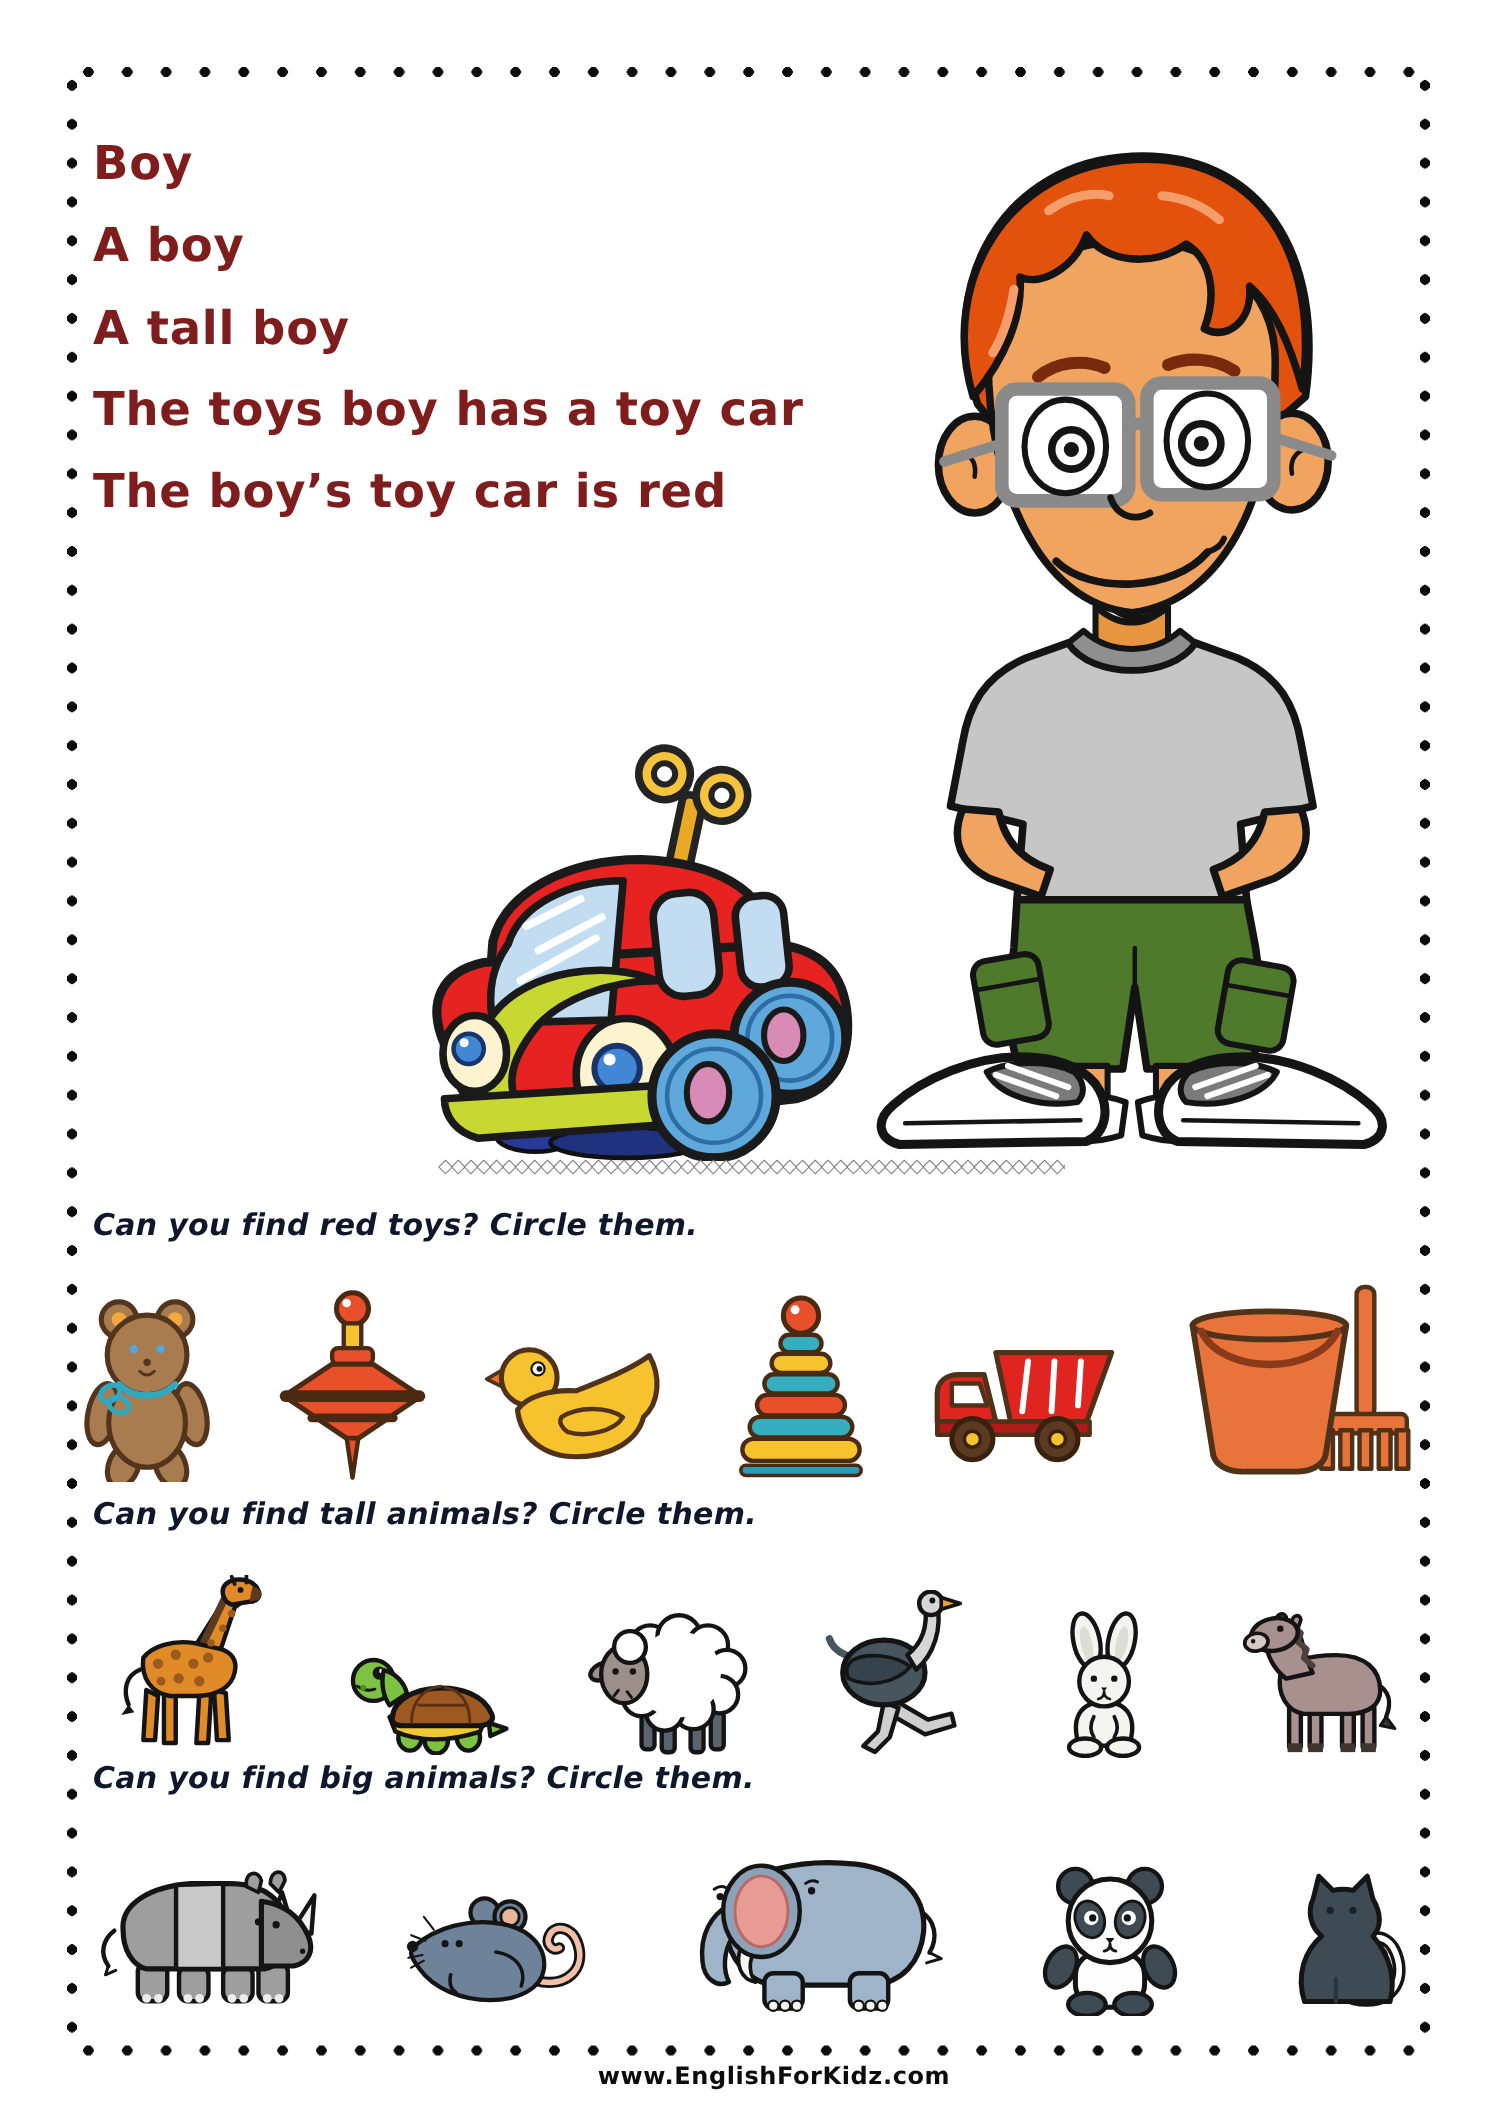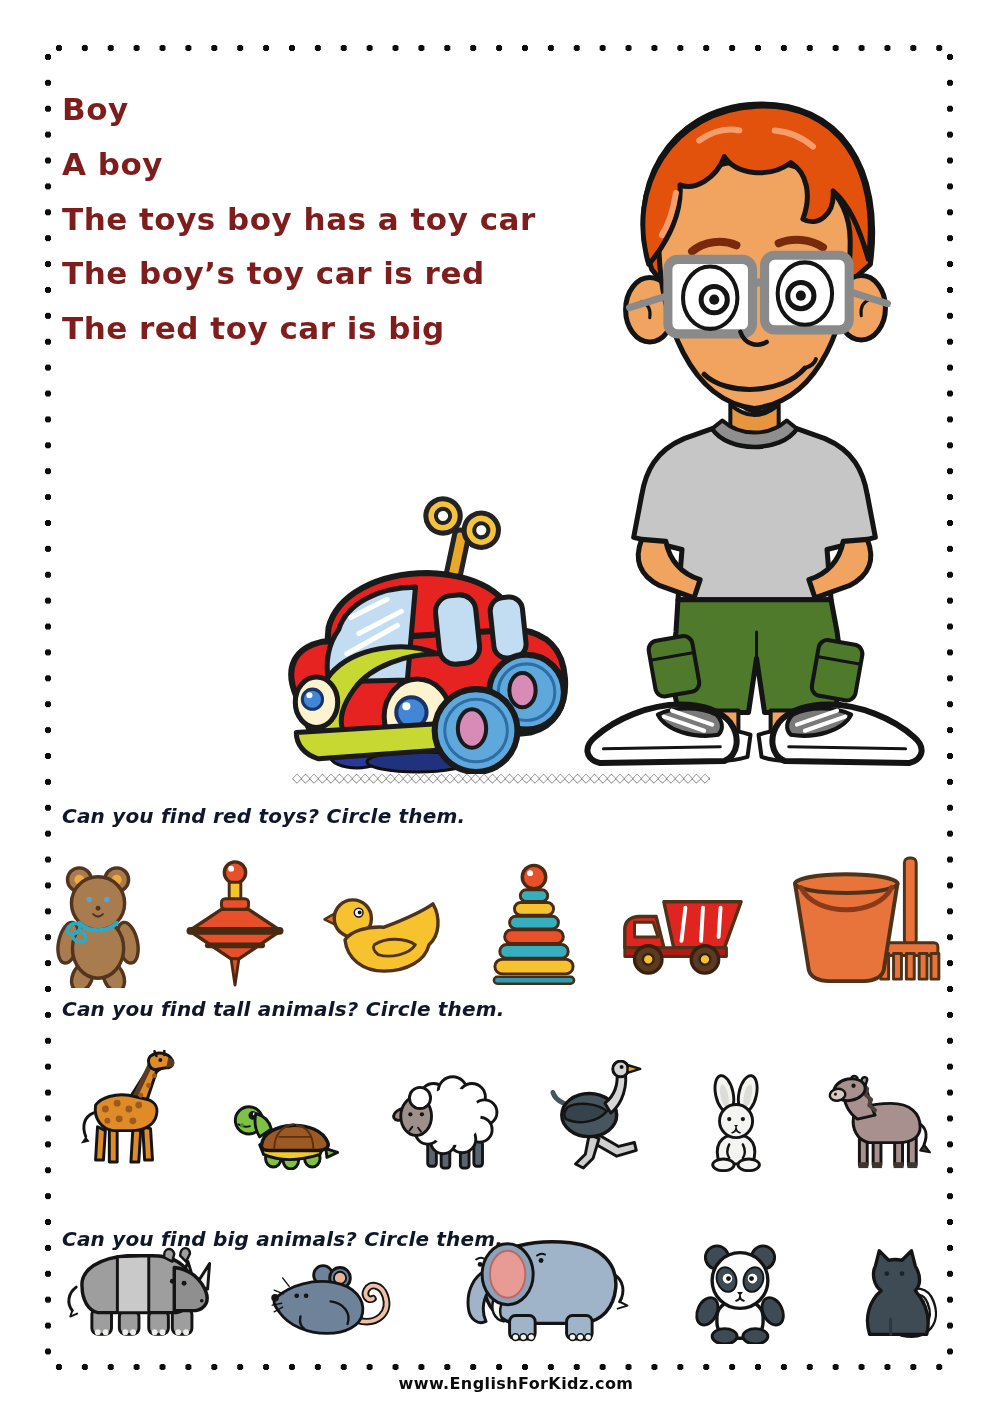--- a/index.html
+++ b/index.html
@@ -20,21 +20,21 @@
   #border-right{left:946px;top:44px;height:1327px;}
 
   .reading{position:absolute;left:62px;top:82px;}
   .reading .line{font-size:31px;font-weight:bold;line-height:54.8px;letter-spacing:.5px;color:#7f1d1d;white-space:nowrap;}
 
   .divider{position:absolute;left:292px;top:770px;width:418px;overflow:hidden;white-space:nowrap;
     color:#7d7d7d;font-size:13px;letter-spacing:-1.5px;}
 
   .question{position:absolute;left:62px;font-size:20px;font-style:italic;font-weight:bold;
     color:#0f172a;letter-spacing:.2px;white-space:nowrap;}
-  #q1{top:804px;} #q2{top:997px;} #q3{top:1227px;}
+  #q1{top:804px;} #q2{top:997px;} #q3{top:1173px;}
 
   .row{position:absolute;display:flex;justify-content:space-between;align-items:flex-end;}
   #row-toys{left:55px;top:852px;width:888px;height:136px;}
   #row-tall{left:72px;top:1042px;width:862px;height:130px;}
   #row-big{left:62px;top:1222px;width:878px;height:122px;}
   .row svg{flex:0 0 auto;display:block;}
 
   .footer{position:absolute;left:16px;top:1374px;width:100%;text-align:center;
     font-weight:bold;font-size:16px;color:#0c0c0c;letter-spacing:.4px;}
 
@@ -45,23 +45,23 @@
 <body>
 
 <div class="dot-h" id="border-top"></div>
 <div class="dot-h" id="border-bottom"></div>
 <div class="dot-v" id="border-left"></div>
 <div class="dot-v" id="border-right"></div>
 
 <div class="reading">
   <div class="line">Boy</div>
   <div class="line">A boy</div>
+  <div class="line">A tall boy</div>
   <div class="line">The toys boy has a toy car</div>
   <div class="line">The boy’s toy car is red</div>
-  <div class="line">The red toy car is big</div>
 </div>
 
 <svg id="boy-art" role="img" width="380" height="700" viewBox="0 0 375 695" aria-label="boy with orange hair, glasses, grey t-shirt, green cargo shorts and big sneakers">
   <g stroke-linejoin="round" stroke-linecap="round">
 
     <path d="M88,200 C60,120 105,40 190,36 C275,32 318,100 305,195 L282,215 L100,215 Z" fill="#E2520C" stroke="#141414" stroke-width="5"></path>
 
     <ellipse cx="86" cy="240" rx="24" ry="32" fill="#F0A45F" stroke="#141414" stroke-width="5"></ellipse>
     <ellipse cx="296" cy="238" rx="24" ry="32" fill="#F0A45F" stroke="#141414" stroke-width="5"></ellipse>
     <path d="M78,232 q10,4 8,16" fill="none" stroke="#141414" stroke-width="3"></path>

